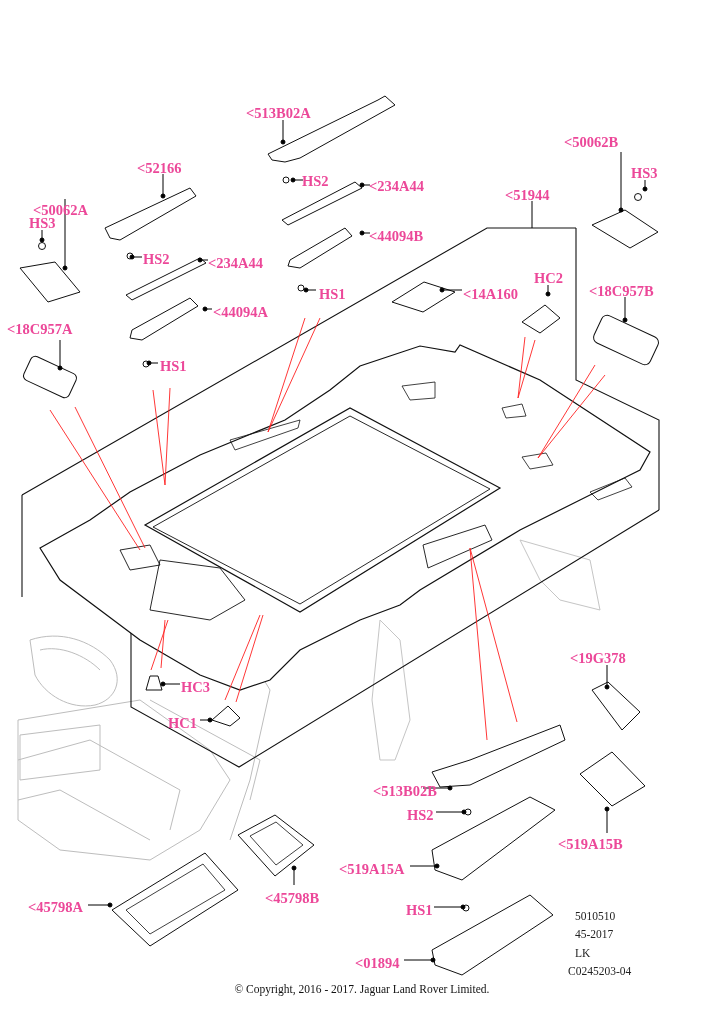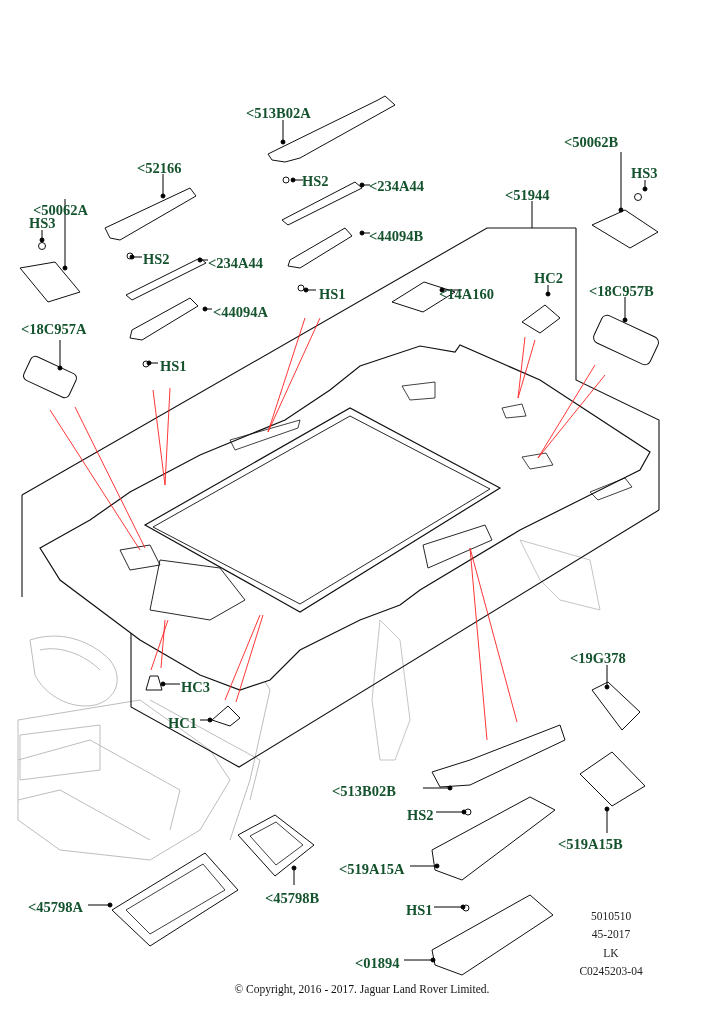--- a/index.html
+++ b/index.html
@@ -1,19 +1,19 @@
 <!DOCTYPE html>
 <html><head>
 <meta charset="utf-8">
 <style>
   html, body { margin:0; padding:0; background:#ffffff; }
   body { width:724px; height:1024px; position:relative; overflow:hidden; font-family:"Liberation Serif","DejaVu Serif",serif; }
   svg#diagram { position:absolute; left:0; top:0; width:724px; height:1024px; }
-  .lbl { position:absolute; color:#14532d; font-weight:bold; font-size:14.5px; white-space:nowrap; line-height:1; cursor:pointer; }
-  .meta { position:absolute; color:#222; font-size:11.5px; line-height:1; white-space:nowrap; text-align:center; }
+  .lbl { position:absolute; color:#ec4899; font-weight:bold; font-size:14.5px; white-space:nowrap; line-height:1; cursor:pointer; }
+  .meta { position:absolute; color:#222; font-size:11.5px; line-height:1; white-space:nowrap; }
   .copy { position:absolute; left:0; width:724px; top:983px; text-align:center; font-size:11.5px; color:#111; }
 </style>
 </head>
 <body>
 
 <svg id="diagram" viewBox="0 0 724 1024" xmlns="http://www.w3.org/2000/svg">
 
   <g fill="none" stroke="#bdbdbd" stroke-width="1">
     <path d="M30,640 C60,630 90,640 110,660 C125,680 115,700 95,705 C70,710 45,695 35,675 Z"></path>
     <path d="M40,650 C60,645 85,655 100,670"></path>
@@ -192,32 +192,32 @@
 <span class="lbl" style="left:137px;top:161px">&lt;52166</span>
 <span class="lbl" style="left:33px;top:203px">&lt;50062A</span>
 <span class="lbl" style="left:29px;top:216px">HS3</span>
 <span class="lbl" style="left:302px;top:174px">HS2</span>
 <span class="lbl" style="left:369px;top:179px">&lt;234A44</span>
 <span class="lbl" style="left:369px;top:229px">&lt;44094B</span>
 <span class="lbl" style="left:143px;top:252px">HS2</span>
 <span class="lbl" style="left:208px;top:256px">&lt;234A44</span>
 <span class="lbl" style="left:319px;top:287px">HS1</span>
 <span class="lbl" style="left:213px;top:305px">&lt;44094A</span>
-<span class="lbl" style="left:21px;top:322px">&lt;18C957A</span>
+<span class="lbl" style="left:7px;top:322px">&lt;18C957A</span>
 <span class="lbl" style="left:160px;top:359px">HS1</span>
 <span class="lbl" style="left:505px;top:188px">&lt;51944</span>
 <span class="lbl" style="left:564px;top:135px">&lt;50062B</span>
 <span class="lbl" style="left:631px;top:166px">HS3</span>
-<span class="lbl" style="left:439px;top:287px">&lt;14A160</span>
+<span class="lbl" style="left:463px;top:287px">&lt;14A160</span>
 <span class="lbl" style="left:534px;top:271px">HC2</span>
 <span class="lbl" style="left:589px;top:284px">&lt;18C957B</span>
 <span class="lbl" style="left:181px;top:680px">HC3</span>
 <span class="lbl" style="left:168px;top:716px">HC1</span>
 <span class="lbl" style="left:570px;top:651px">&lt;19G378</span>
-<span class="lbl" style="left:332px;top:784px">&lt;513B02B</span>
+<span class="lbl" style="left:373px;top:784px">&lt;513B02B</span>
 <span class="lbl" style="left:407px;top:808px">HS2</span>
 <span class="lbl" style="left:558px;top:837px">&lt;519A15B</span>
 <span class="lbl" style="left:339px;top:862px">&lt;519A15A</span>
 <span class="lbl" style="left:28px;top:900px">&lt;45798A</span>
 <span class="lbl" style="left:265px;top:891px">&lt;45798B</span>
 <span class="lbl" style="left:406px;top:903px">HS1</span>
 <span class="lbl" style="left:355px;top:956px">&lt;01894</span>
 
 <div class="meta" style="left:575px;top:911px;width:72px">5010510</div>
 <div class="meta" style="left:575px;top:929px;width:72px">45-2017</div>

